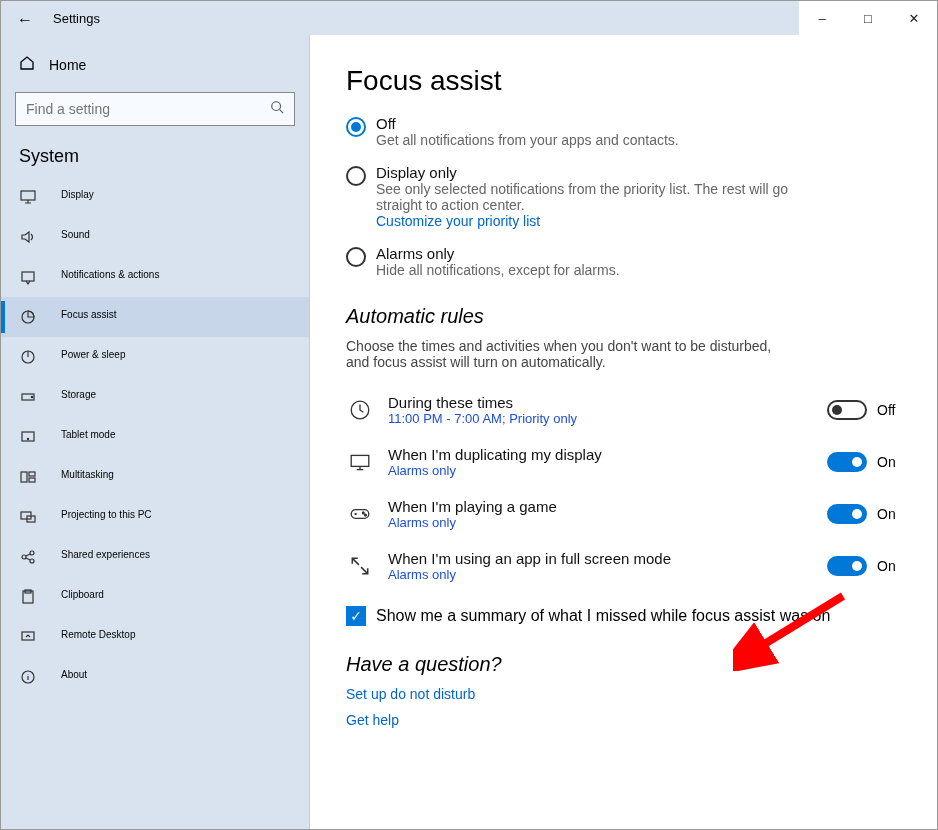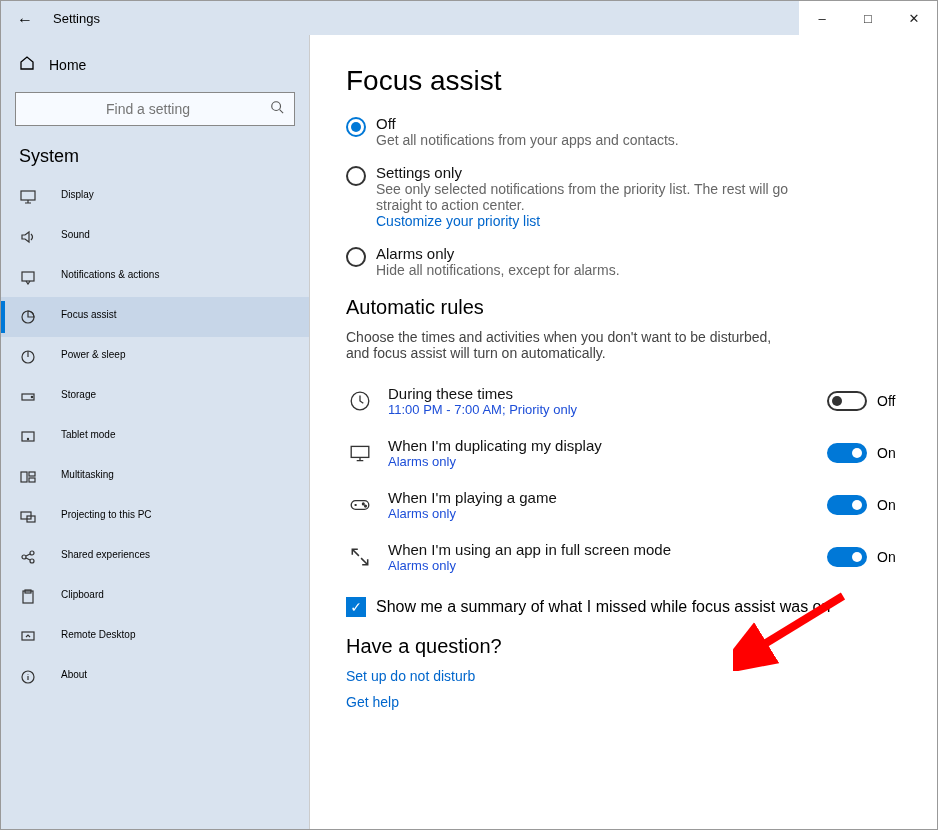--- a/index.html
+++ b/index.html
@@ -6,29 +6,29 @@
   body { width: 938px; height: 830px; overflow: hidden; border: 1px solid #999; background: #fff; position: relative; }
   .titlebar { height: 34px; display: flex; align-items: center; background: #d9e3ef; }
   .titlebar .back { width: 48px; text-align: center; font-size: 16px; cursor: pointer; }
   .titlebar .title { font-size: 13px; padding-left: 4px; }
   .winbtns { margin-left: auto; display: flex; height: 100%; background: #fff; }
   .winbtn { width: 46px; display: flex; align-items: center; justify-content: center; font-size: 13px; cursor: pointer; color: #222; }
   .app { display: flex; height: calc(830px - 34px); }
   .sidebar { width: 308px; background: #d9e3ef; padding-top: 10px; }
   .sidebar .home { display: flex; align-items: center; gap: 14px; padding: 10px 18px; font-size: 14px; cursor: pointer; }
   .searchbox { margin: 8px 14px 14px 14px; height: 34px; border: 1px solid #888; background: #f7faff; display: flex; align-items: center; padding: 0 10px; }
-  .searchbox input { flex: 1; border: none; outline: none; background: transparent; font-size: 14px; text-align: center; }
+  .searchbox input { flex: 1; border: none; outline: none; background: transparent; font-size: 14px; }
   .section-label { font-weight: 400; font-size: 18px; padding: 6px 28px 10px 18px; }
   .nav-item { display: flex; gap: 24px; padding: 12px 18px; font-size: 10px; cursor: pointer; position: relative; }
   .nav-item .icon { width: 18px; display: flex; justify-content: center; color: #333; }
   .nav-item.selected { background: #c7d6e8; }
   .nav-item.selected::before { content: ""; position: absolute; left: 0; top: 4px; bottom: 4px; width: 4px; background: #0078d7; }
   .main { flex: 1; padding: 30px 20px 20px 36px; overflow-y: auto; border-left: 1px solid #ccc; position: relative; }
   h1 { font-weight: 400; font-size: 28px; margin-bottom: 18px; }
-  h2 { font-weight: 400; font-size: 20px; margin: 18px 0 10px 0; }
+  h2 { font-weight: 400; font-size: 20px; margin: 27px 0 10px 0; font-style: italic; }
   .radio-group { margin-bottom: 10px; }
   .radio-item { display: flex; align-items: flex-start; gap: 10px; margin-bottom: 16px; cursor: pointer; }
   .radio { width: 20px; height: 20px; border: 2px solid #333; border-radius: 50%; display: inline-flex; align-items: center; justify-content: center; flex-shrink: 0; margin-top: 2px; }
   .radio.checked { border-color: #0078d7; }
   .radio.checked::after { content: ""; width: 10px; height: 10px; background: #0078d7; border-radius: 50%; }
   .radio-item .texts .label { font-size: 15px; color: #111; }
   .radio-item .texts .desc { font-size: 14px; color: #666; max-width: 430px; }
   .link { color: #0066cc; font-size: 14px; cursor: pointer; }
   .desc-para { font-size: 14px; color: #444; max-width: 430px; margin-bottom: 14px; }
   .rule-item { display: flex; align-items: center; gap: 14px; padding: 10px 0; cursor: pointer; }
@@ -209,21 +209,21 @@
       <div class="radio-item">
         <span class="radio checked"></span>
         <div class="texts">
           <div class="label">Off</div>
           <div class="desc">Get all notifications from your apps and contacts.</div>
         </div>
       </div>
       <div class="radio-item">
         <span class="radio"></span>
         <div class="texts">
-          <div class="label">Settings only</div>
+          <div class="label">Display only</div>
           <div class="desc">See only selected notifications from the priority list. The rest will go straight to action center.</div>
           <div class="link">Customize your priority list</div>
         </div>
       </div>
       <div class="radio-item">
         <span class="radio"></span>
         <div class="texts">
           <div class="label">Alarms only</div>
           <div class="desc">Hide all notifications, except for alarms.</div>
         </div>

